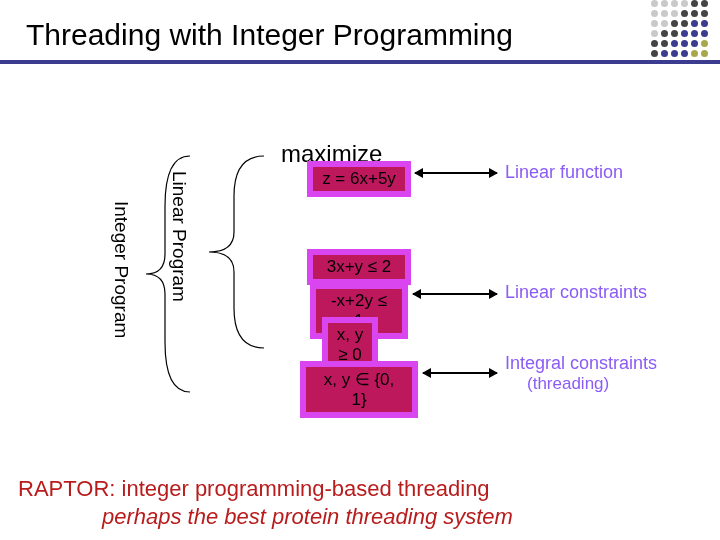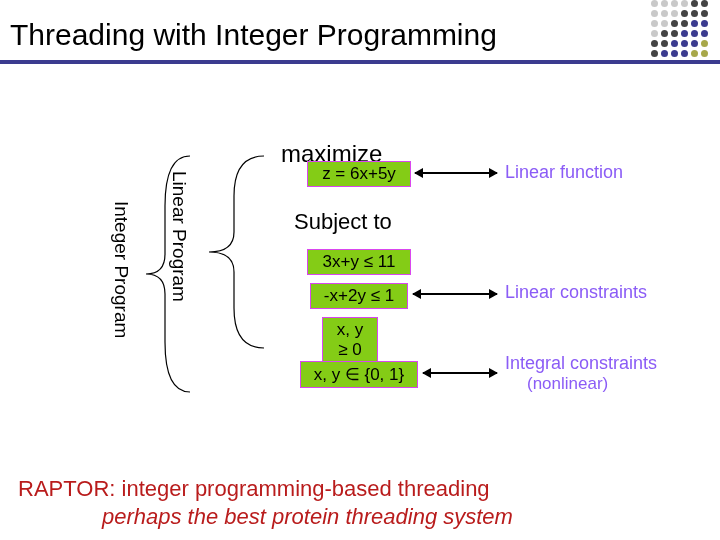--- a/index.html
+++ b/index.html
@@ -13,20 +13,21 @@
   }
   .title-bar {
     padding: 18px 10px 8px 10px;
     border-bottom: 4px solid #3b3b8f;
     position: relative;
   }
   .title {
     font-size: 30px;
     color: #000;
     font-weight: normal;
+    margin-left: 16px;
   }
   .dot-grid {
     position: absolute;
     top: 0;
     right: 12px;
     display: grid;
     grid-template-columns: repeat(6, 7px);
     grid-template-rows: repeat(6, 7px);
     gap: 3px;
   }
@@ -56,22 +57,22 @@
   .lbl-integer-program { left: 110px; top: 137px; }
 
   .maximize {
     position: absolute;
     left: 281px; top: 60px;
     font-size: 24px;
     margin-top: 16px;
   }
   .box {
     position: absolute;
-    border: 1px solid #d946ef;
-    background: #84cc16;
+    border: 6px solid #d946ef;
+    background: #be185d;
     font-size: 17px;
     padding: 2px 8px;
     text-align: center;
   }
   .obj { left: 307px; top: 97px; width: 104px; }
   .subject {
     position: absolute;
     left: 294px; top: 145px;
     font-size: 22px;
   }
@@ -175,34 +176,33 @@
   <svg class="brace" style="left:199px; top:92px;" width="80" height="192">
     <path d="M65 0 Q35 0 35 40 L35 76 Q35 96 10 96 Q35 96 35 116 L35 152 Q35 192 65 192" fill="none" stroke="#000" stroke-width="1.2"></path>
   </svg>
   <svg class="brace" style="left:140px; top:92px;" width="60" height="236">
     <path d="M50 0 Q25 0 25 50 L25 98 Q25 118 6 118 Q25 118 25 138 L25 186 Q25 236 50 236" fill="none" stroke="#000" stroke-width="1.2"></path>
   </svg>
 
   <div class="maximize">maximize</div>
   <div class="box obj">z = 6x+5y</div>
 
-  <div class="subject">Subject to</div>
-  <div class="box c1">3x+y ≤ 11</div>
+  <div class="box c1">3x+y ≤ 2</div>
   <div class="box c2">-x+2y ≤ 1</div>
   <div class="box c3">x, y ≥ 0</div>
   <div class="box cint">x, y ∈ {0, 1}</div>
 
   <div class="arrow arr-obj"></div>
   <div class="arrow arr-cons"></div>
   <div class="arrow arr-int"></div>
 
   <div class="annot annot-obj">Linear function</div>
   <div class="annot annot-cons">Linear constraints</div>
   <div class="annot annot-int">
     <span>Integral constraints</span><br>
-    <span class="sub">(nonlinear)</span>
+    <span class="sub">(threading)</span>
   </div>
 </div>
 
 <div class="footer">
   <span class="raptor">RAPTOR:</span><span> integer programming-based threading</span><br>
   <span class="line2">perhaps the best protein threading system</span>
 </div>
 
 </body></html>

